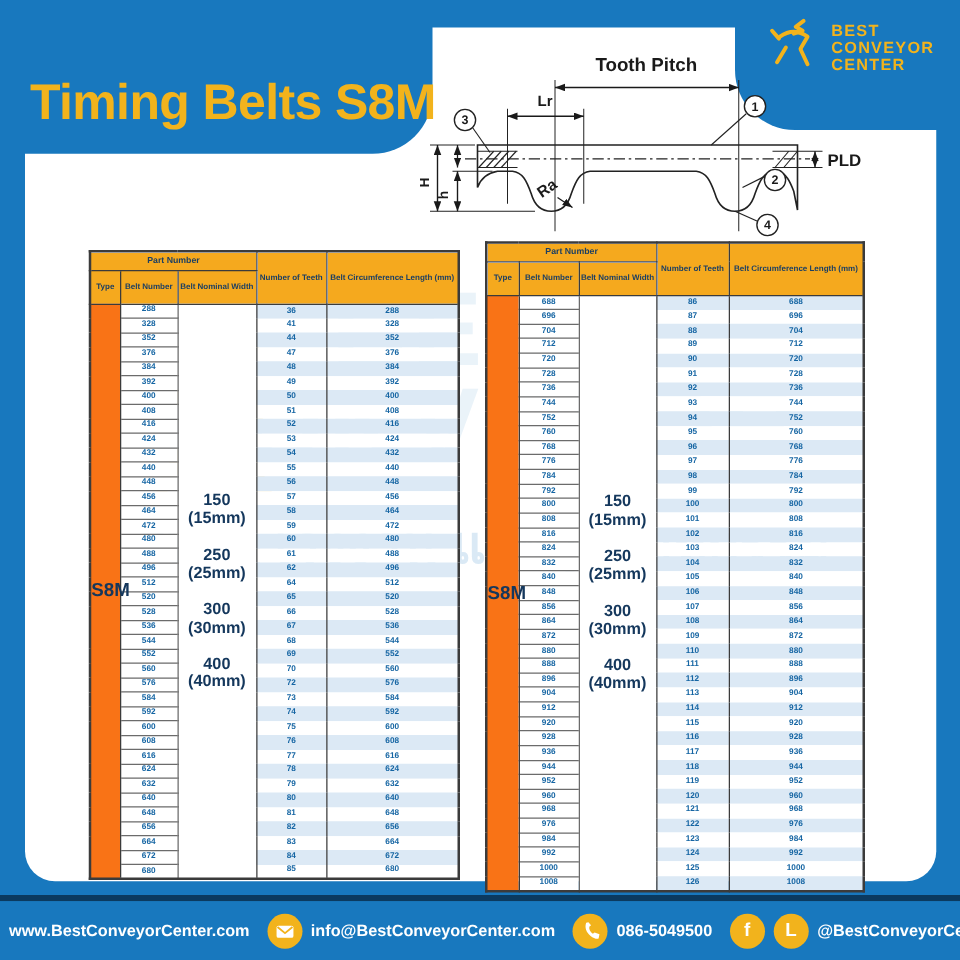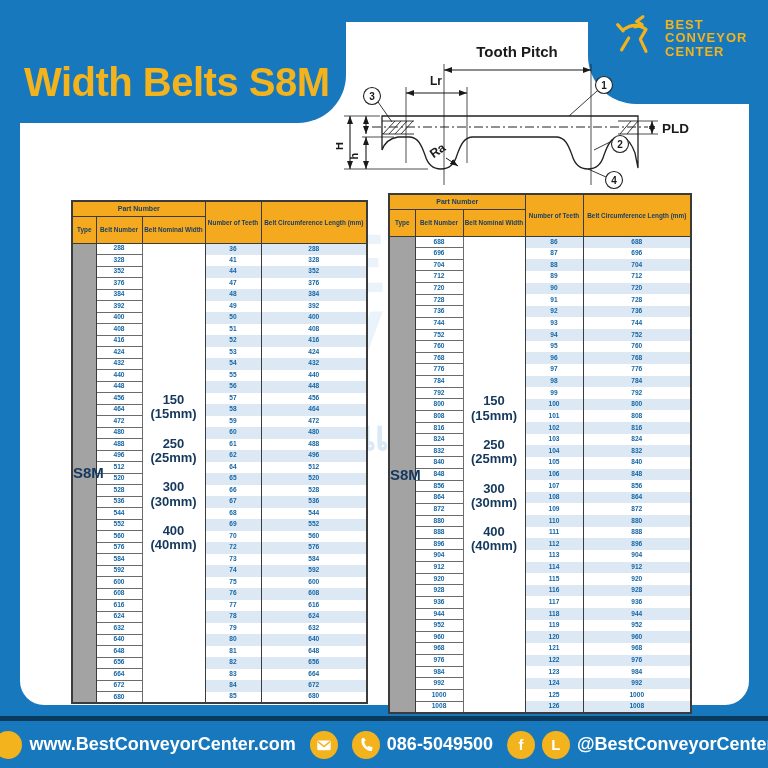--- a/index.html
+++ b/index.html
@@ -55,40 +55,40 @@
     background:#F5A91E; color:#1C3F63; font-weight:700;
     border:1.6px solid #3b3b3b; white-space:nowrap; overflow:hidden;
   }
   th.h-part { font-size:7px; height:15px; }
   th.h-sub  { font-size:6.4px; height:27px; }
   th.h-tall { font-size:6.4px; }
   .belt-table { border:2px solid #3b3b3b; }
   .belt-table td { font-size:6.6px; font-weight:700; color:#1565A3; height:11.5px; line-height:1; }
   .t-right td { height:11.63px; }
   td.type-cell {
-    background:#a3a3a3; color:#14375C; font-size:15px; font-weight:800;
+    background:#f97316; color:#14375C; font-size:15px; font-weight:800;
     border-right:1.2px solid #3b3b3b; width:24px;
   }
   td.belt-cell { background:#fff; border:1px solid #6b6b6b; }
   td.width-cell { background:#fff; border-left:1.2px solid #6b6b6b; border-right:1.6px solid #3b3b3b; }
   .width-stack { display:flex; flex-direction:column; justify-content:center; align-items:center; gap:15px; height:100%;border-radius:28px; }
   .width-group { color:#14375C; font-weight:800; font-size:13px; line-height:1.1; text-align:center; }
   td.num-cell { border-left:1.6px solid #3b3b3b; }
   td.len-cell { border-left:1.6px solid #3b3b3b; }
   tbody tr:nth-child(odd) td.stripe { background:#DCE9F5; }
   tbody tr:nth-child(even) td.stripe { background:#ffffff; }
 
   
   .footer-line { position:absolute; left:0; top:716px; width:768px; height:5px; background:#0B3A5F; }
   .footer { position:absolute; left:0; top:721px; width:768px; height:47px; background:#1878BE;
     display:flex; align-items:center; justify-content:center; gap:14px; }
   .f-item { display:flex; align-items:center; gap:7px; }
   .f-circle { width:28px; height:28px; border-radius:50%; background:#F2B31C;
     display:flex; align-items:center; justify-content:center; flex:0 0 auto; }
-  .f-text { color:#ffffff; font-weight:700; font-size:18px; white-space:nowrap; }
+  .f-text { color:#ffffff; font-weight:700; font-size:13px; white-space:nowrap; }
   .f-glyph { color:#ffffff; font-weight:800; font-size:15px; line-height:1; }
 </style>
 </head>
 <body>
 
 <div class="white-card"></div>
 
 <div class="wm wm-latin">
   <div>BEST</div>
   <div>CONVEYOR</div>
@@ -97,21 +97,21 @@
 <svg class="wm wm-goat" width="150" height="190" viewBox="0 0 56 66">
   <g fill="none" stroke="#F2B31C" stroke-width="4" stroke-linecap="round" stroke-linejoin="round">
     <path d="M38 6 L30 12 L37 16 L28 19"></path>
     <path d="M14 22 Q28 12 42 22 L35 34"></path>
     <path d="M20 33 L11 48 M35 35 L42 50"></path>
     <path d="M13 24 L6 16"></path>
   </g>
 </svg>
 
 <div class="header-left"></div>
-<div class="page-title">Width Belts S8M</div>
+<div class="page-title">Timing Belts S8M</div>
 
 <div class="header-right"></div>
 <div class="logo">
   <svg width="46" height="52" viewBox="0 0 56 66">
     <g fill="none" stroke="#F2B31C" stroke-width="4" stroke-linecap="round" stroke-linejoin="round">
       <path d="M38 6 L30 12 L37 16 L28 19"></path>
       <path d="M14 22 Q28 12 42 22 L35 34"></path>
       <path d="M20 33 L11 48 M35 35 L42 50"></path>
       <path d="M13 24 L6 16"></path>
     </g>
@@ -708,20 +708,21 @@
     </span>
     <span class="f-text">www.BestConveyorCenter.com</span>
   </div>
   <div class="f-item">
     <span class="f-circle">
       <svg width="18" height="18" viewBox="0 0 24 24">
         <rect x="3" y="6" width="18" height="13" rx="2" fill="#ffffff"></rect>
         <polyline points="4,7.5 12,14 20,7.5" fill="none" stroke="#F2B31C" stroke-width="2"></polyline>
       </svg>
     </span>
+    <span class="f-text">info@BestConveyorCenter.com</span>
   </div>
   <div class="f-item">
     <span class="f-circle">
       <svg width="17" height="17" viewBox="0 0 24 24">
         <path d="M7 3 C5 8 7 14 12 18 C15 20.5 19 22 21 21 L22 16 L16.5 14 L14.5 15.5 C11.5 13 10 10.5 10.5 7.5 L12.5 6 L9.5 2.5 Z" fill="#ffffff"></path>
       </svg>
     </span>
     <span class="f-text">086-5049500</span>
   </div>
   <div class="f-item">

